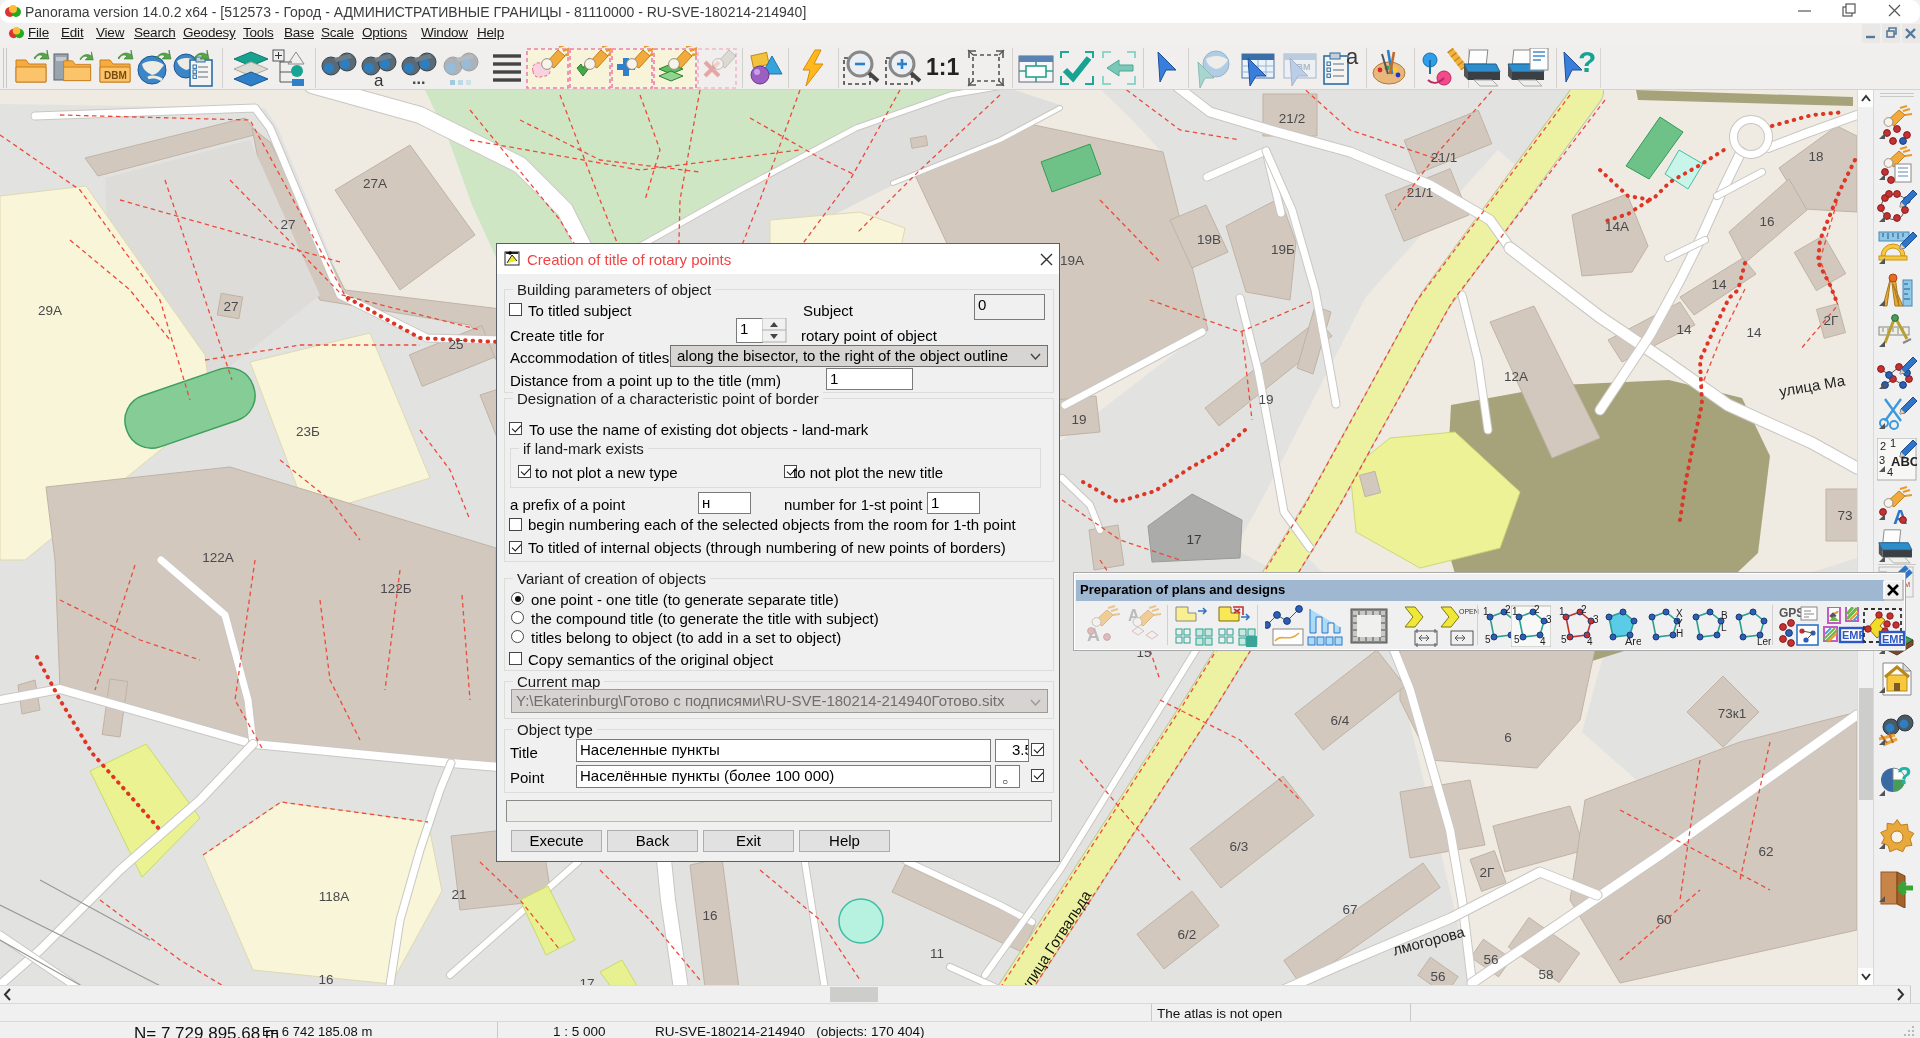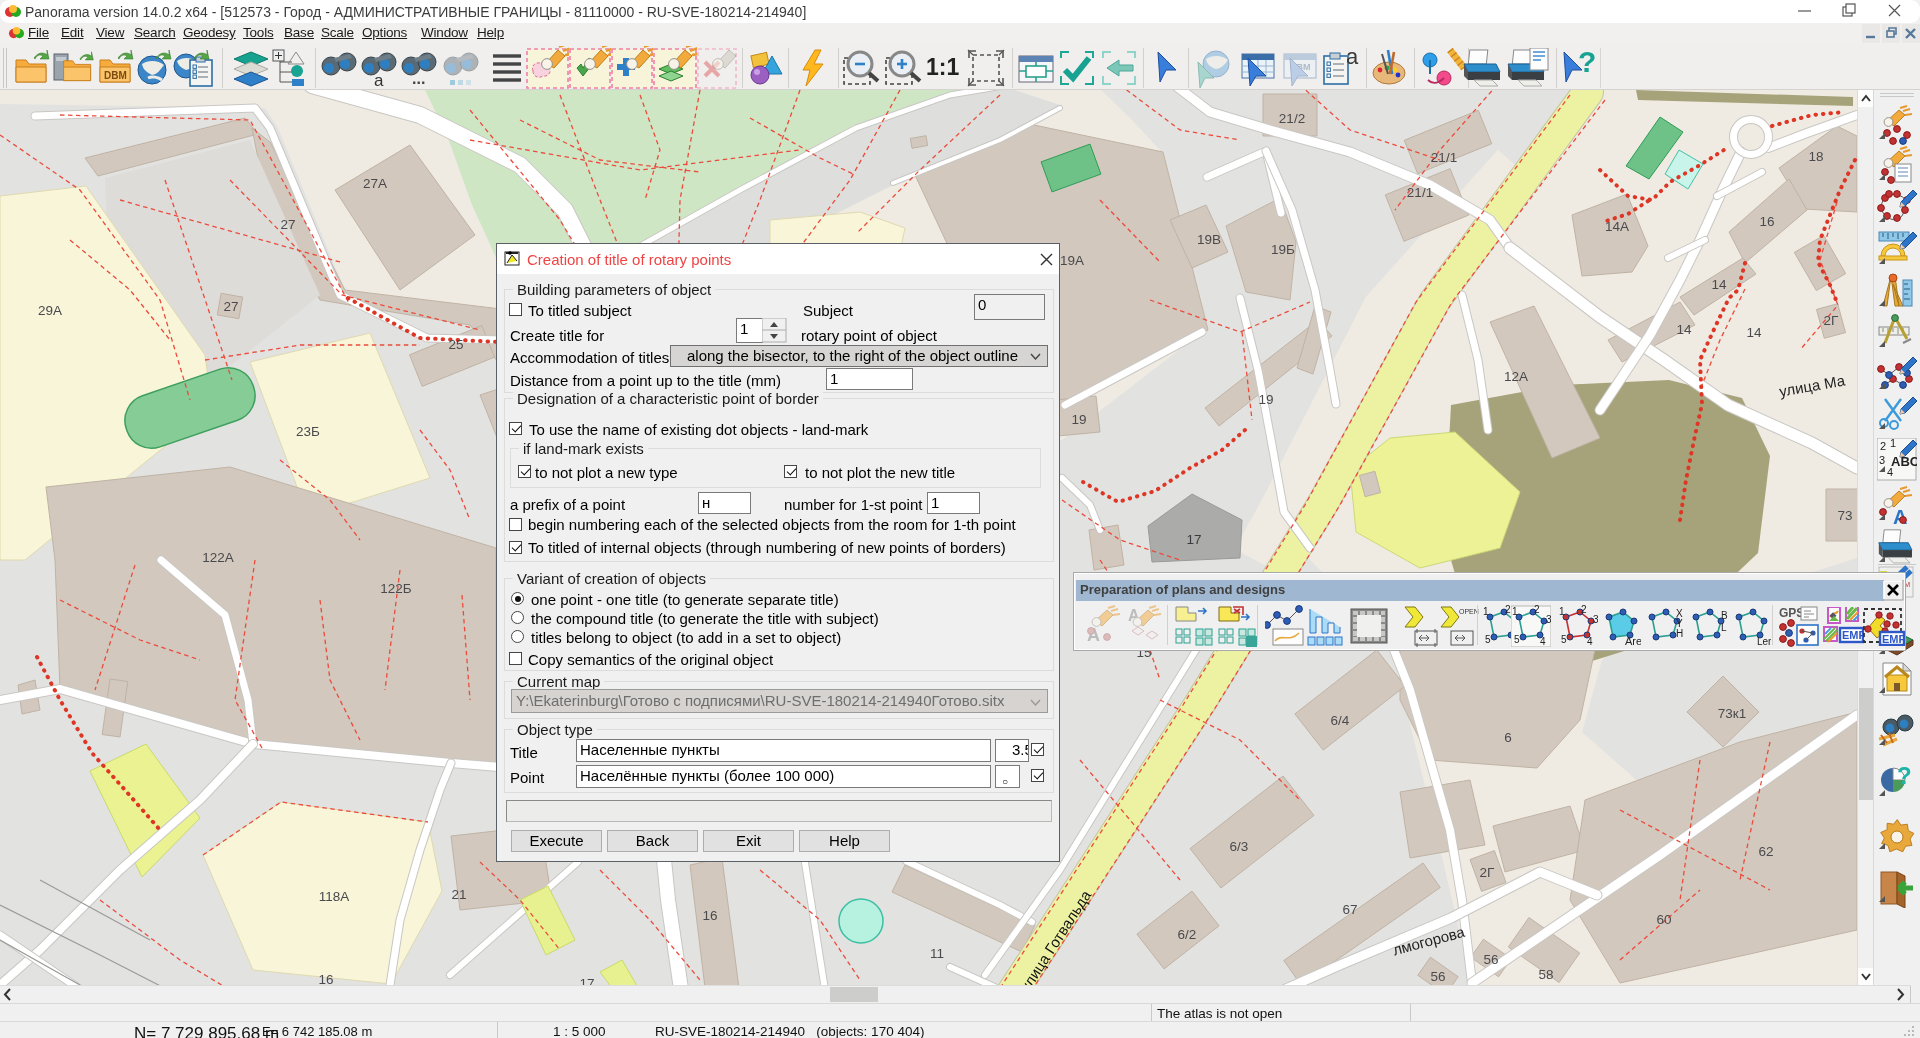--- a/index.html
+++ b/index.html
@@ -27,21 +27,21 @@
 .dtext { position:absolute; font-size:15px; color:#000; white-space:nowrap; }
 .cb { position:absolute; width:13px; height:13px; background:#FFF; border:1px solid #454545; }
 .cb.ck::after { content:""; position:absolute; left:1.5px; top:2px; width:8px; height:4px; border-left:1.8px solid #111; border-bottom:1.8px solid #111; transform:rotate(-47deg); }
 .rb { position:absolute; width:13px; height:13px; background:#FFF; border:1px solid #454545; border-radius:50%; }
 .rb.sel::after { content:""; position:absolute; left:2.5px; top:2.5px; width:6px; height:6px; background:#111; border-radius:50%; }
 .ed { position:absolute; background:#FFF; border:1px solid #7A7A7A; font-size:15px; color:#000; padding:1px 3px; white-space:nowrap; overflow:hidden; }
 .btn { position:absolute; width:91px; height:22px; background:#E1E1E1; border:1px solid #ADADAD; font-size:15px; color:#000; text-align:center; line-height:20px; }
 
 #fbar { left:1074px; top:573px; width:831px; height:77px; background:#F0F0F0; border:1px solid #FFFFFF; outline:1px solid #A8A8A8; }
 #fbartitle { position:absolute; left:1px; top:6px; width:808px; height:21px; background:#9FB7D1; }
-#fbartitle span { position:absolute; left:4px; top:2px; font-size:13px; font-weight:bold; color:#404040; }
+#fbartitle span { position:absolute; left:4px; top:2px; font-size:13px; font-weight:bold; color:#000000; }
 </style>
 </head>
 <body>
 <div id="stage">
 <svg class="abs" style="left:0;top:0" width="1857" height="1038" viewBox="0 0 1857 1038" font-family="Liberation Sans, sans-serif">
 <rect x="0" y="85" width="1857" height="911" fill="#EFEBE3"></rect>
 <polygon points="0,104 265,108 278,128 348,298 705,350 912,445 1062,440 1205,330 1160,150 1130,118 1096,85 1585,85 1440,320 1320,505 1200,700 1100,860 1040,996 0,996" fill="#E2E2E0"></polygon>
 <polygon points="1295,545 1390,640 1472,983 1460,996 1012,996 1199,705 1262,600" fill="#E2E2E0"></polygon>
 <polygon points="1630,630 1857,558 1857,710 1650,792 1582,732 1602,660" fill="#E2E2E0"></polygon>
 <polygon points="900,128 1010,120 1163,152 1208,330 1065,402 988,420 950,250 915,175" fill="#D2C8BD" stroke="#C0B3A5" stroke-width="1"></polygon>
@@ -1160,40 +1160,40 @@
   <div class="dtext" style="left:13px;top:83px">Create title for</div>
   <div class="ed" style="left:239px;top:74px;width:27px;height:25px">1</div>
   <svg class="abs" style="left:265px;top:74px" width="25" height="25" viewBox="0 0 25 25">
     <rect x="0" y="0" width="24" height="24" fill="#F0F0F0" stroke="#ACACAA"></rect>
     <line x1="0" y1="12" x2="24" y2="12" stroke="#ACACAA"></line>
     <path d="M8,9 L12,4 L16,9 Z" fill="#444"></path>
         <path d="M8,16 L12,21 L16,16 Z" fill="#444"></path>
   </svg>
   <div class="dtext" style="left:304px;top:83px">rotary point of object</div>
   <div class="dtext" style="left:13px;top:105px">Accommodation of titles</div>
-  <div class="abs" style="left:173px;top:101px;width:378px;height:22px;background:#D6D5D3;border:1px solid #707070;font-size:15px;padding:1px 16px;white-space:nowrap;overflow:hidden">along the bisector, to the right of the object outline
+  <div class="abs" style="left:173px;top:101px;width:378px;height:22px;background:#D6D5D3;border:1px solid #707070;font-size:15px;padding:1px 6px;white-space:nowrap;overflow:hidden">along the bisector, to the right of the object outline
     <svg class="abs" style="right:6px;top:7px" width="11" height="7" viewBox="0 0 11 7">
           <path d="M1,1 L5.5,6 L10,1" fill="none" stroke="#444" stroke-width="1.4"></path>
         </svg>
   </div>
   <div class="dtext" style="left:13px;top:128px">Distance from a point up to the title (mm)</div>
   <div class="ed" style="left:329px;top:124px;width:87px;height:22px">1</div>
 
   <div class="gb" style="left:7px;top:154px;width:550px;height:164px">
         <div class="lbl">Designation of a characteristic point of border</div>
       </div>
   <div class="cb ck" style="left:12px;top:178px"></div>
   <div class="dtext" style="left:32px;top:177px">To use the name of existing dot objects - land-mark</div>
   <div class="gb" style="left:13px;top:204px;width:531px;height:40px">
         <div class="lbl">if land-mark exists</div>
       </div>
   <div class="cb ck" style="left:21px;top:221px"></div>
   <div class="dtext" style="left:38px;top:220px">to not plot a new type</div>
   <div class="cb ck" style="left:287px;top:221px"></div>
-  <div class="dtext" style="left:308px;top:220px">to not plot the new title</div>
+  <div class="dtext" style="left:296px;top:220px">to not plot the new title</div>
   <div class="dtext" style="left:13px;top:252px">a prefix of a point</div>
   <div class="ed" style="left:201px;top:248px;width:53px;height:22px">н</div>
   <div class="dtext" style="left:287px;top:252px">number for 1-st point</div>
   <div class="ed" style="left:430px;top:248px;width:53px;height:22px">1</div>
   <div class="cb" style="left:12px;top:274px"></div>
   <div class="dtext" style="left:31px;top:272px">begin numbering each of the selected objects from the room for 1-th point</div>
   <div class="cb ck" style="left:12px;top:297px"></div>
   <div class="dtext" style="left:31px;top:295px">To titled of internal objects (through numbering of new points of borders)</div>
 
   <div class="gb" style="left:7px;top:334px;width:550px;height:93px">

